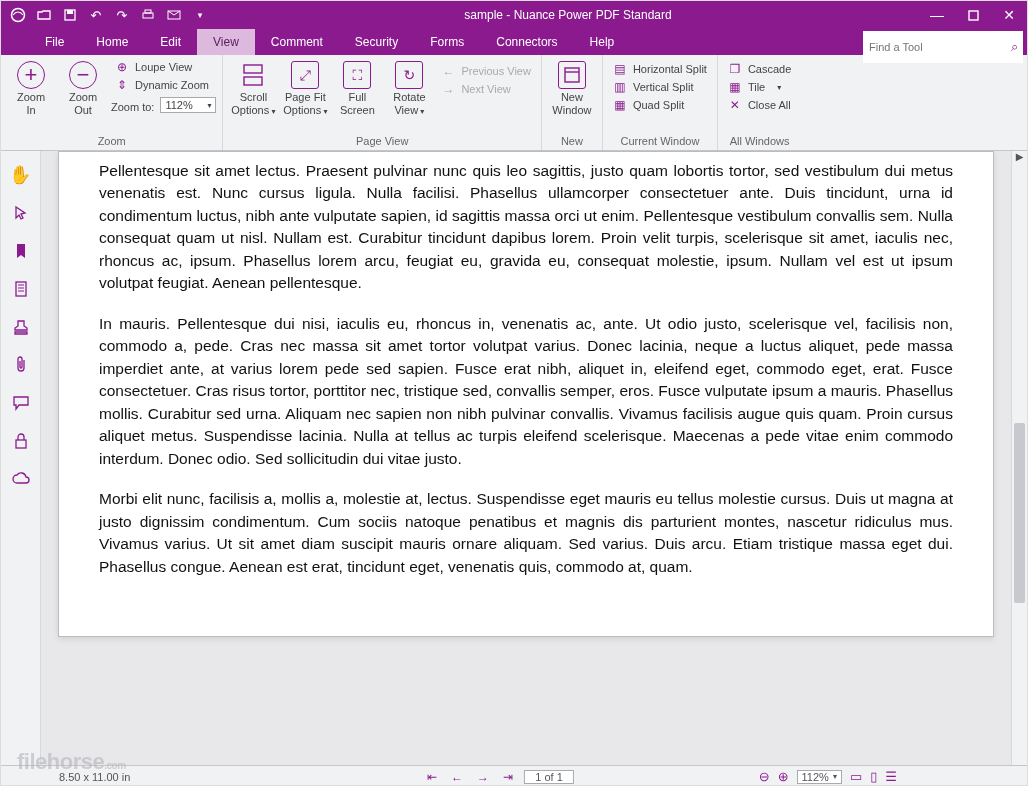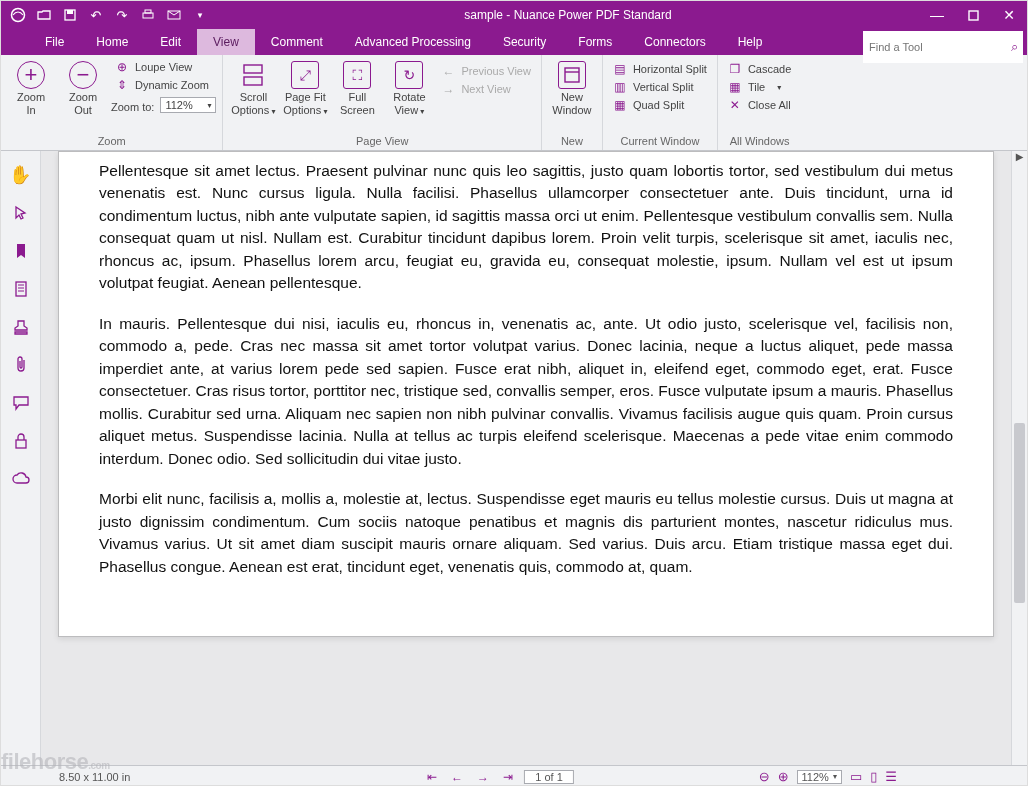--- a/index.html
+++ b/index.html
@@ -56,21 +56,21 @@
 .statusbar { height: 22px; background: #f1f2f4; border-top: 1px solid #c4c6cb; display: flex; align-items: center; font-size: 11px; color: #555; padding: 0 10px; gap: 10px; position: relative; }
 .statusbar .dims { margin-left: 48px; }
 .statusbar .nav { position: absolute; left: 50%; transform: translateX(-60%); display: flex; align-items: center; gap: 8px; }
 .statusbar .nav button { background: transparent; border: none; color: #8b1a8f; font-size: 12px; cursor: pointer; padding: 0 3px; }
 .statusbar .nav .pgin { border: 1px solid #a8aab0; background: #fff; width: 50px; text-align: center; padding: 0 2px; }
 .statusbar .right { position: absolute; right: 130px; display: flex; align-items: center; gap: 8px; }
 .statusbar .right button { background: transparent; border: none; color: #8b1a8f; font-size: 13px; cursor: pointer; }
 .statusbar .right .zval { border: 1px solid #a8aab0; background: #fff; padding: 0 4px; display: inline-flex; align-items: center; gap: 4px; }
 svg { display: block; }
 
-.watermark { position: absolute; left: 0; bottom: 10px; font-family: Arial, sans-serif; font-size: 22px; font-weight: 700; color: rgba(180,180,185,.6); letter-spacing: -0.5px; pointer-events: none; }
+.watermark { position: absolute; left: 16px; bottom: 10px; font-family: Arial, sans-serif; font-size: 22px; font-weight: 700; color: rgba(180,180,185,.6); letter-spacing: -0.5px; pointer-events: none; }
 .watermark .sm { font-size: 10px; }
 </style>
 </head>
 <body>
 
 <div class="titlebar">
   <div class="qat">
     <button>
         <svg width="16" height="16" viewBox="0 0 16 16">
           <circle cx="8" cy="8" r="6.5" fill="none" stroke="#fff" stroke-width="1.5"></circle>
@@ -115,21 +115,20 @@
     <button>✕</button>
   </div>
 </div>
 
 <div class="menubar">
   <div class="tab">File</div>
   <div class="tab">Home</div>
   <div class="tab">Edit</div>
   <div class="tab active">View</div>
   <div class="tab">Comment</div>
-  <div class="tab">Advanced Processing</div>
   <div class="tab">Security</div>
   <div class="tab">Forms</div>
   <div class="tab">Connectors</div>
   <div class="tab">Help</div>
   <div class="spacer"></div>
   <div class="search">
     <input placeholder="Find a Tool" style="">
     <span class="sicon">⌕</span>
   </div>
 </div>

